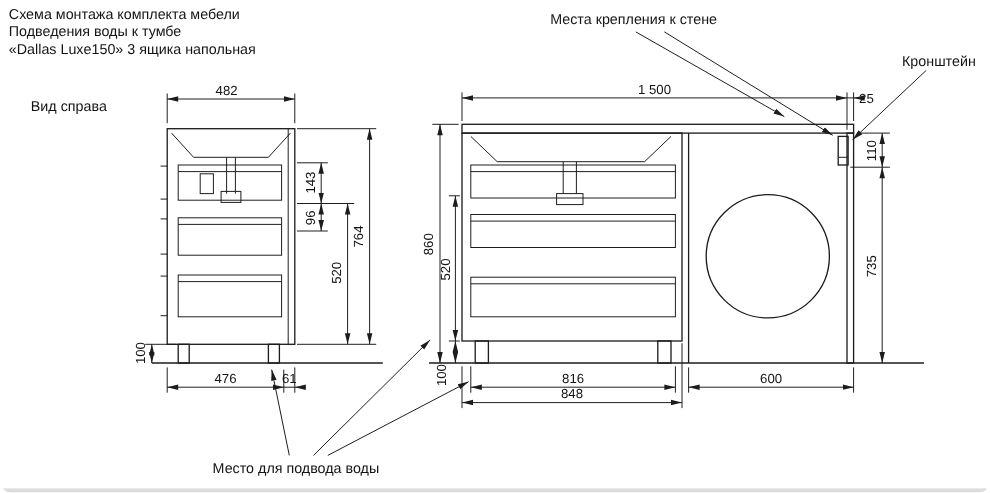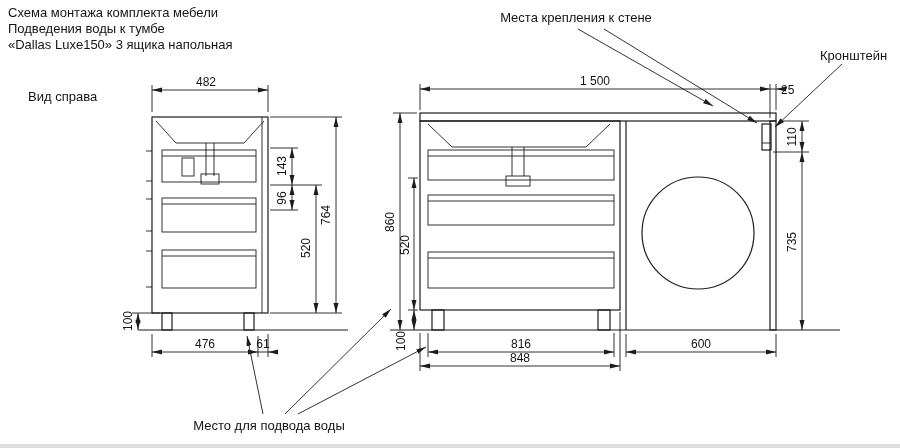--- a/index.html
+++ b/index.html
@@ -1,17 +1,17 @@
 <!DOCTYPE html>
 <html><head>
 <meta charset="utf-8">
 <style>
   html,body{margin:0;padding:0;background:#ffffff;}
   .stage{position:relative;width:900px;height:448px;background:#ffffff;overflow:hidden;
-         font-family:"Liberation Sans",sans-serif;}
+         font-family:"Liberation Sans",sans-serif;border-radius:11px;}
   svg text{font-family:"Liberation Sans",sans-serif;fill:#141414;}
   .lbl{font-size:13px;}
   .dim{font-size:12px;}
   .ln{stroke:#1c1c1c;stroke-width:1.2;fill:none;}
   .thin{stroke:#1c1c1c;stroke-width:0.9;fill:none;}
 </style>
 </head>
 <body>
 
 <div class="stage">

